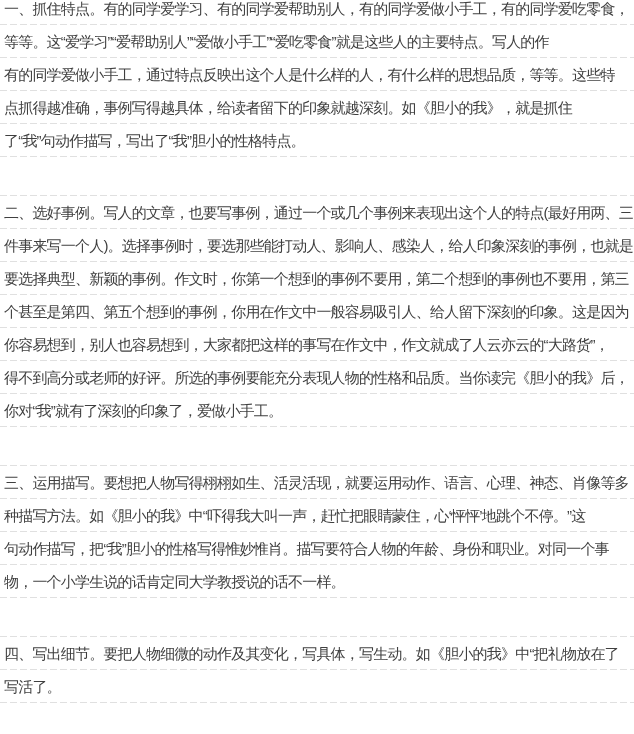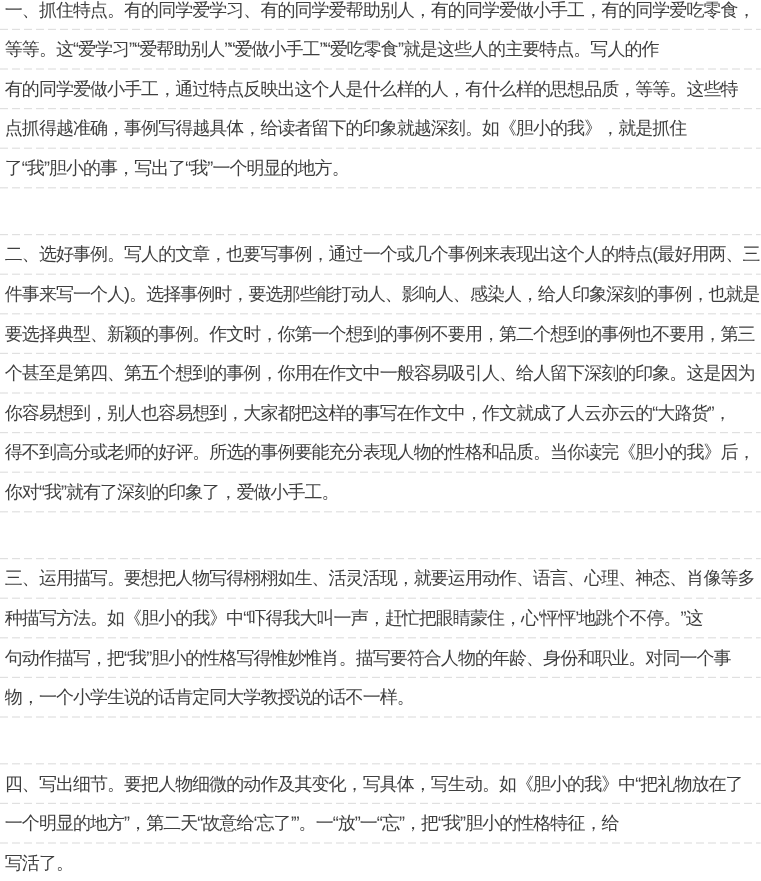--- a/index.html
+++ b/index.html
@@ -45,21 +45,21 @@
 </head>
 <body>
 
 <div class="doc">
 
   <section>
     <div class="row">一、抓住特点。有的同学爱学习、有的同学爱帮助别人，有的同学爱做小手工，有的同学爱吃零食，</div>
     <div class="row">等等。这“爱学习”“爱帮助别人”“爱做小手工”“爱吃零食”就是这些人的主要特点。写人的作</div>
     <div class="row">有的同学爱做小手工，通过特点反映出这个人是什么样的人，有什么样的思想品质，等等。这些特</div>
     <div class="row">点抓得越准确，事例写得越具体，给读者留下的印象就越深刻。如《胆小的我》，就是抓住</div>
-    <div class="row">了“我”胆小的事，写出了“我”一个明显的地方。</div>
+    <div class="row">了“我”句动作描写，写出了“我”胆小的性格特点。</div>
   </section>
 
   <div class="row blank"></div>
 
   <section>
     <div class="row">二、选好事例。写人的文章，也要写事例，通过一个或几个事例来表现出这个人的特点(最好用两、三</div>
     <div class="row">件事来写一个人)。选择事例时，要选那些能打动人、影响人、感染人，给人印象深刻的事例，也就是</div>
     <div class="row">要选择典型、新颖的事例。作文时，你第一个想到的事例不要用，第二个想到的事例也不要用，第三</div>
     <div class="row">个甚至是第四、第五个想到的事例，你用在作文中一般容易吸引人、给人留下深刻的印象。这是因为</div>
     <div class="row">你容易想到，别人也容易想到，大家都把这样的事写在作文中，作文就成了人云亦云的“大路货”，</div>
@@ -73,17 +73,16 @@
     <div class="row">三、运用描写。要想把人物写得栩栩如生、活灵活现，就要运用动作、语言、心理、神态、肖像等多</div>
     <div class="row">种描写方法。如《胆小的我》中“吓得我大叫一声，赶忙把眼睛蒙住，心‘怦怦’地跳个不停。”这</div>
     <div class="row">句动作描写，把“我”胆小的性格写得惟妙惟肖。描写要符合人物的年龄、身份和职业。对同一个事</div>
     <div class="row">物，一个小学生说的话肯定同大学教授说的话不一样。</div>
   </section>
 
   <div class="row blank"></div>
 
   <section>
     <div class="row">四、写出细节。要把人物细微的动作及其变化，写具体，写生动。如《胆小的我》中“把礼物放在了</div>
-    <div class="row">一个明显的地方”，第二天“故意给‘忘了’”。一“放”一“忘”，把“我”胆小的性格特征，给</div>
     <div class="row">写活了。</div>
   </section>
 
 </div>
 
 </body></html>

